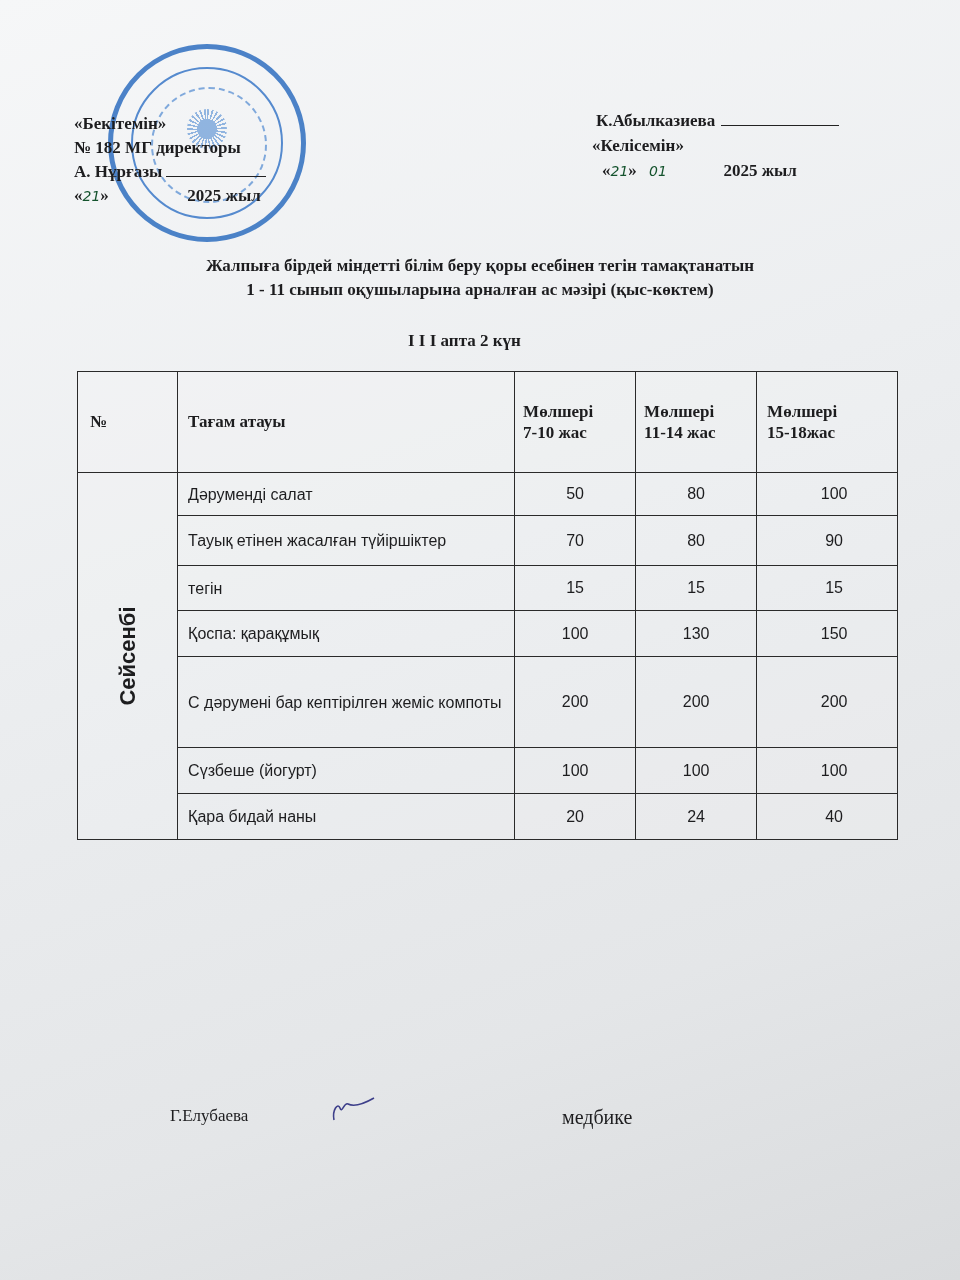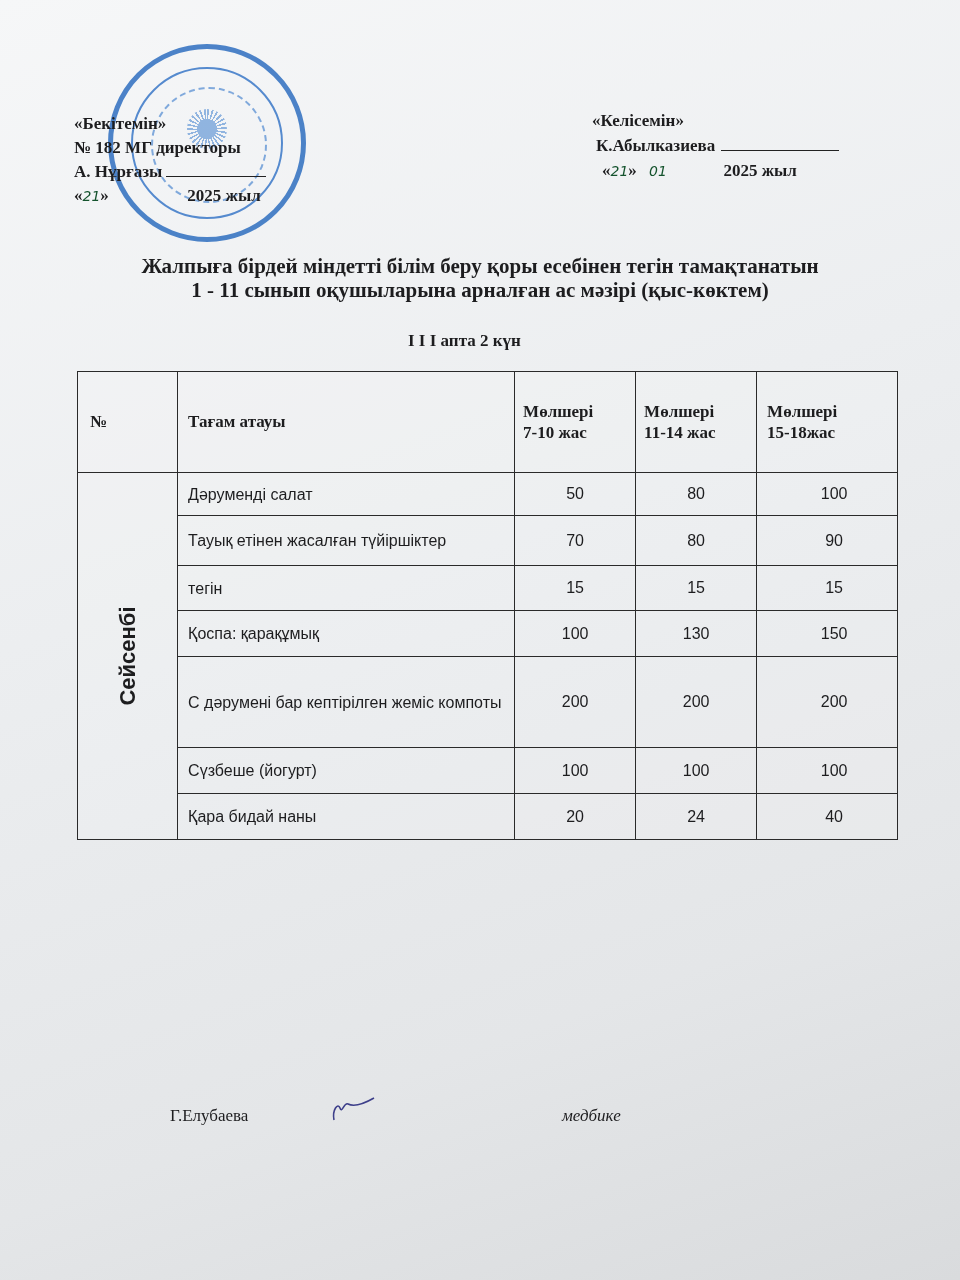--- a/index.html
+++ b/index.html
@@ -36,21 +36,21 @@
   }
 
   .hdr-left { left:74px; top:112px; font-size:17px; line-height:24px; font-weight:bold; }
   .hdr-left div { white-space:nowrap; }
   .hdr-right { left:592px; top:108px; font-size:17px; line-height:25px; font-weight:bold; }
   .hdr-right div { white-space:nowrap; }
   .hand { font-family:"DejaVu Sans", sans-serif; font-style:italic; font-weight:normal; color:#14532d; font-size:14px; }
   .uline { display:inline-block; border-bottom:1.5px solid #222; width:118px; height:14px; vertical-align:baseline; margin-left:6px;}
   .uline-l { display:inline-block; border-bottom:1.5px solid #222; width:100px; height:12px; margin-left:4px;}
 
-  .title { left:0; width:960px; text-align:center; font-size:21px; font-weight:bold; line-height:24px; }
+  .title { left:0; width:960px; text-align:center; font-size:17px; font-weight:bold; line-height:24px; }
   .week { left:360px; top:331px; font-size:17px; font-weight:bold;margin-left:48px; }
 
   table.menu {
     position:absolute; left:77px; top:371px;
     border-collapse:collapse;
     font-family:"Liberation Sans", "DejaVu Sans", sans-serif;
     font-size:16px;
     background:rgba(255,255,255,0.12);
   }
   table.menu td, table.menu th {
@@ -69,21 +69,21 @@
   }
   .day-label {
     display:inline-block; transform:rotate(-90deg);
     font-family:"Liberation Sans", sans-serif; font-weight:bold; font-size:22px; white-space:nowrap;
   }
   td.name { padding:2px 10px !important; line-height:19px; vertical-align:middle; }
   td.num { text-align:center; vertical-align:middle; }
   td.num3 { text-align:center; vertical-align:middle; padding-left:14px !important; }
 
   .footer-name { left:170px; top:1106px; font-size:17px; }
-  .footer-role { left:562px; top:1106px; font-size:17px;font-style:italic; }
+  .footer-role { left:562px; top:1106px; font-size:20px; }
   .sig {
     position:absolute; left:330px; top:1096px; width:48px; height:26px;
   }
 </style>
 </head>
 <body>
 
 <div class="stamp">
   <div class="stamp-inner"></div>
   <div class="stamp-emblem"></div>
@@ -95,22 +95,22 @@
   <div>№ 182 МГ директоры</div>
   <div><span>А. Нұрғазы</span><span class="uline-l"></span></div>
   <div>
     <span>«</span><span class="hand">21</span><span>»</span>
     <span style="display:inline-block;width:70px;"></span>
     <span>2025 жыл</span>
   </div>
 </div>
 
 <div class="abs hdr-right">
+  <div style="padding-left:4px;"><span>К.Абылказиева</span><span class="uline"></span></div>
   <div>«Келісемін»</div>
-  <div style="padding-left:4px;"><span>К.Абылказиева</span><span class="uline"></span></div>
   <div style="padding-left:10px;">
     <span>«</span><span class="hand">21</span><span>»</span>
     <span class="hand" style="margin-left:8px;">01</span>
     <span style="display:inline-block;width:48px;"></span>
     <span>2025 жыл</span>
   </div>
 </div>
 
 <div class="abs title" style="top:254px;">Жалпыға бірдей міндетті білім беру қоры  есебінен тегін тамақтанатын</div>
 <div class="abs title" style="top:278px;text-align:center;">1 - 11 сынып оқушыларына арналған ас мәзірі (қыс-көктем)</div>

